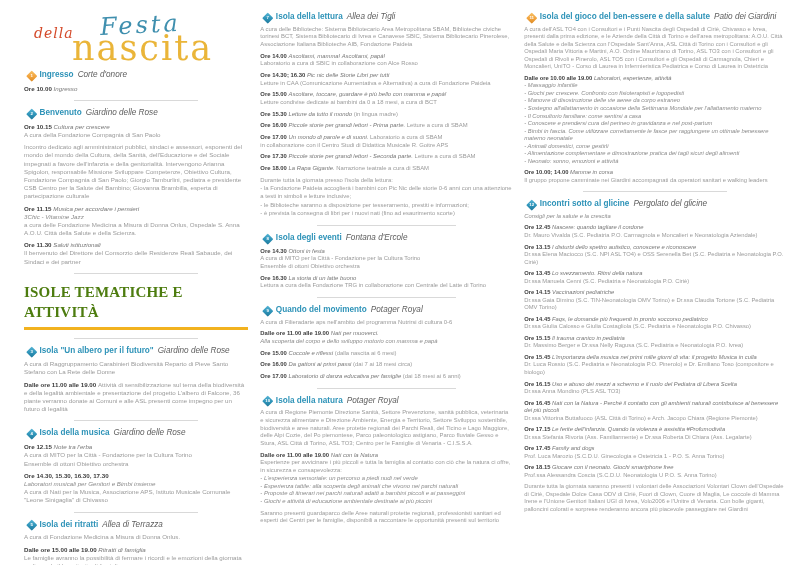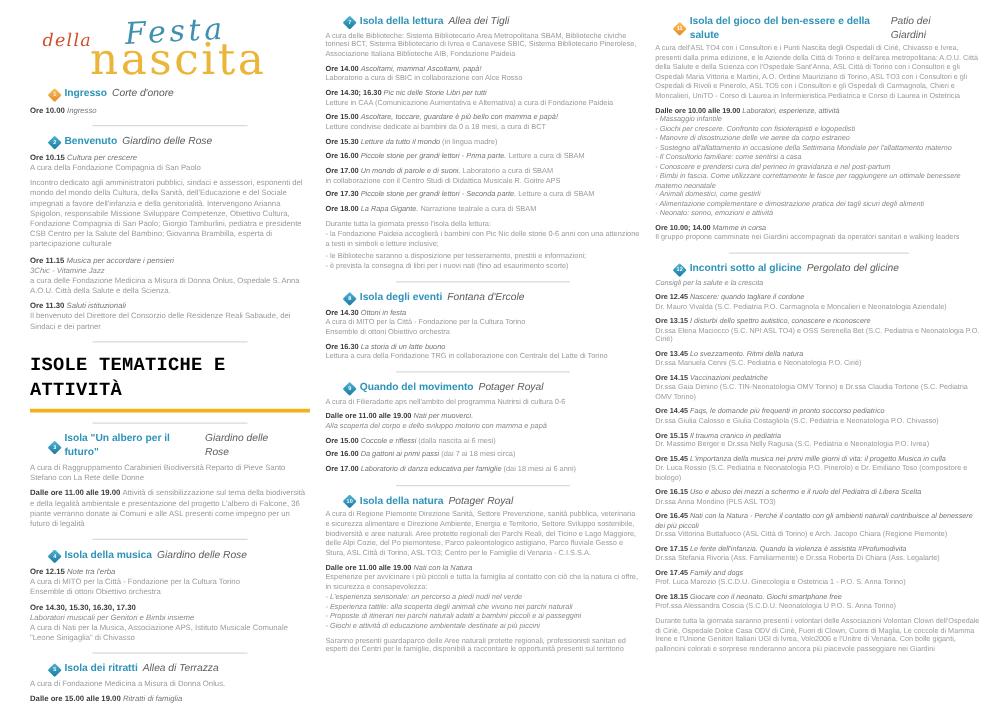--- a/index.html
+++ b/index.html
@@ -10,24 +10,24 @@
   .col-left{width:228px;font-size:6.2px;line-height:1.32;}
   .col-mid{width:256px;font-size:5.9px;line-height:1.3;}
   .col-right{width:266px;font-size:5.8px;line-height:1.3;}
   p{margin:0;}
   
   .logo{position:relative;height:50px;margin-bottom:8px;font-family:"DejaVu Serif",serif;}
   .logo-festa{position:absolute;left:76px;top:-2px;font-size:24px;color:#3f8fae;font-style:italic;letter-spacing:3px;transform:rotate(-3deg);}
   .logo-della{position:absolute;left:10px;top:12px;font-size:14px;color:#d44a2a;font-style:italic;letter-spacing:1px;}
   .logo-nascita{position:absolute;left:48px;top:13px;font-size:35px;color:#eab539;letter-spacing:2px;}
   
-  .big-header{font-size:15px;font-weight:800;color:#000000;letter-spacing:.2px;margin:9px 0 8px;padding-bottom:5px;border-bottom:3px solid #f2b21f;font-family:Liberation Mono, monospace;}
+  .big-header{font-size:15px;font-weight:800;color:#4d7c0f;letter-spacing:.2px;margin:9px 0 8px;padding-bottom:5px;border-bottom:3px solid #f2b21f;font-family:Liberation Serif, serif;}
   
   .island{margin-bottom:2px;}
-  .island-head{margin:0 16px 3px;font-size:8.2px;display:flex;align-items:center;gap:4px;}
+  .island-head{margin:0 4px 3px;font-size:8.2px;display:flex;align-items:center;gap:4px;}
   .icon{flex:0 0 auto;width:7.5px;height:7.5px;transform:rotate(45deg);border-radius:1px;display:inline-block;}
   .icon.blue{background:linear-gradient(135deg,#58b6d6 0%,#2e93b8 55%,#20789a 100%);}
   .icon.orange{background:linear-gradient(135deg,#f6c066 0%,#f2a33c 55%,#db8a25 100%);}
   .icon-num{display:block;transform:rotate(-45deg);font-size:4.4px;font-weight:bold;color:#fff;text-align:center;line-height:7.5px;}
   .island-title{color:#2e93b8;font-weight:bold;}
   .island-loc{color:#5d5d5d;font-style:italic;font-weight:normal;}
   .intro{color:#9a9a9a;margin-bottom:1px;}
   .entry{margin:4px 0;}
   .time{font-weight:bold;color:#3c3c3c;}
   .etitle{font-style:italic;color:#767676;}

